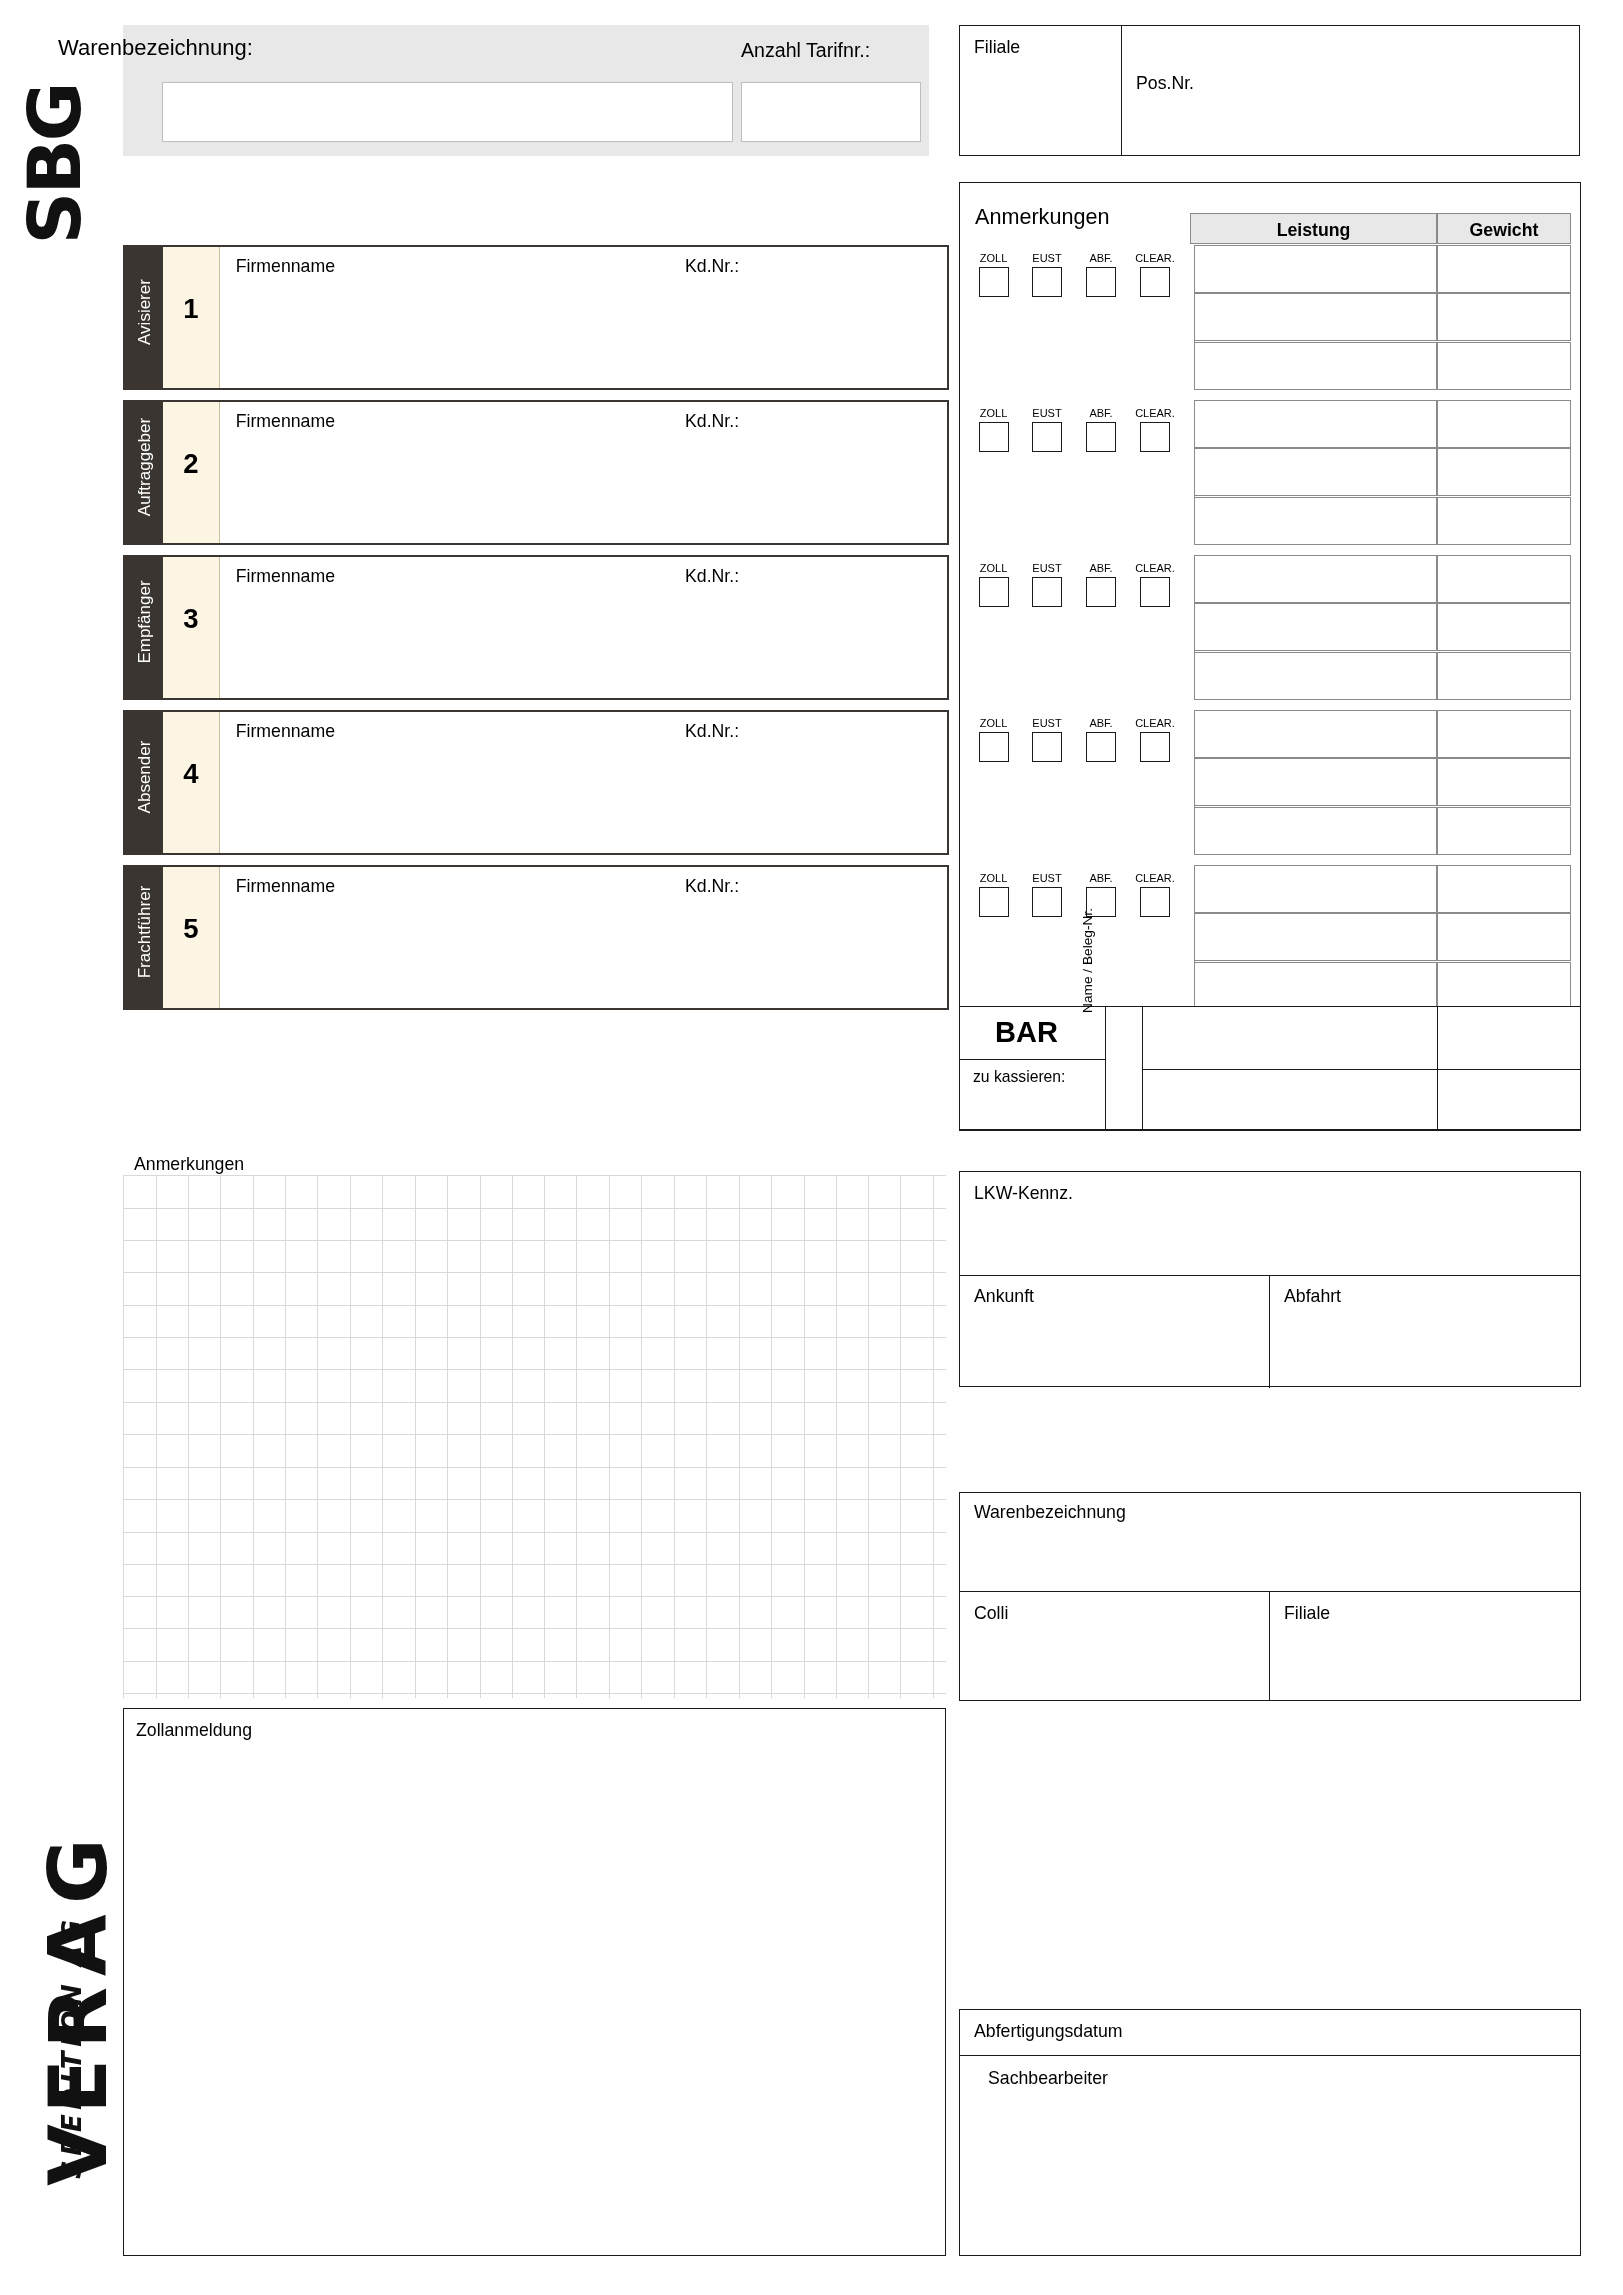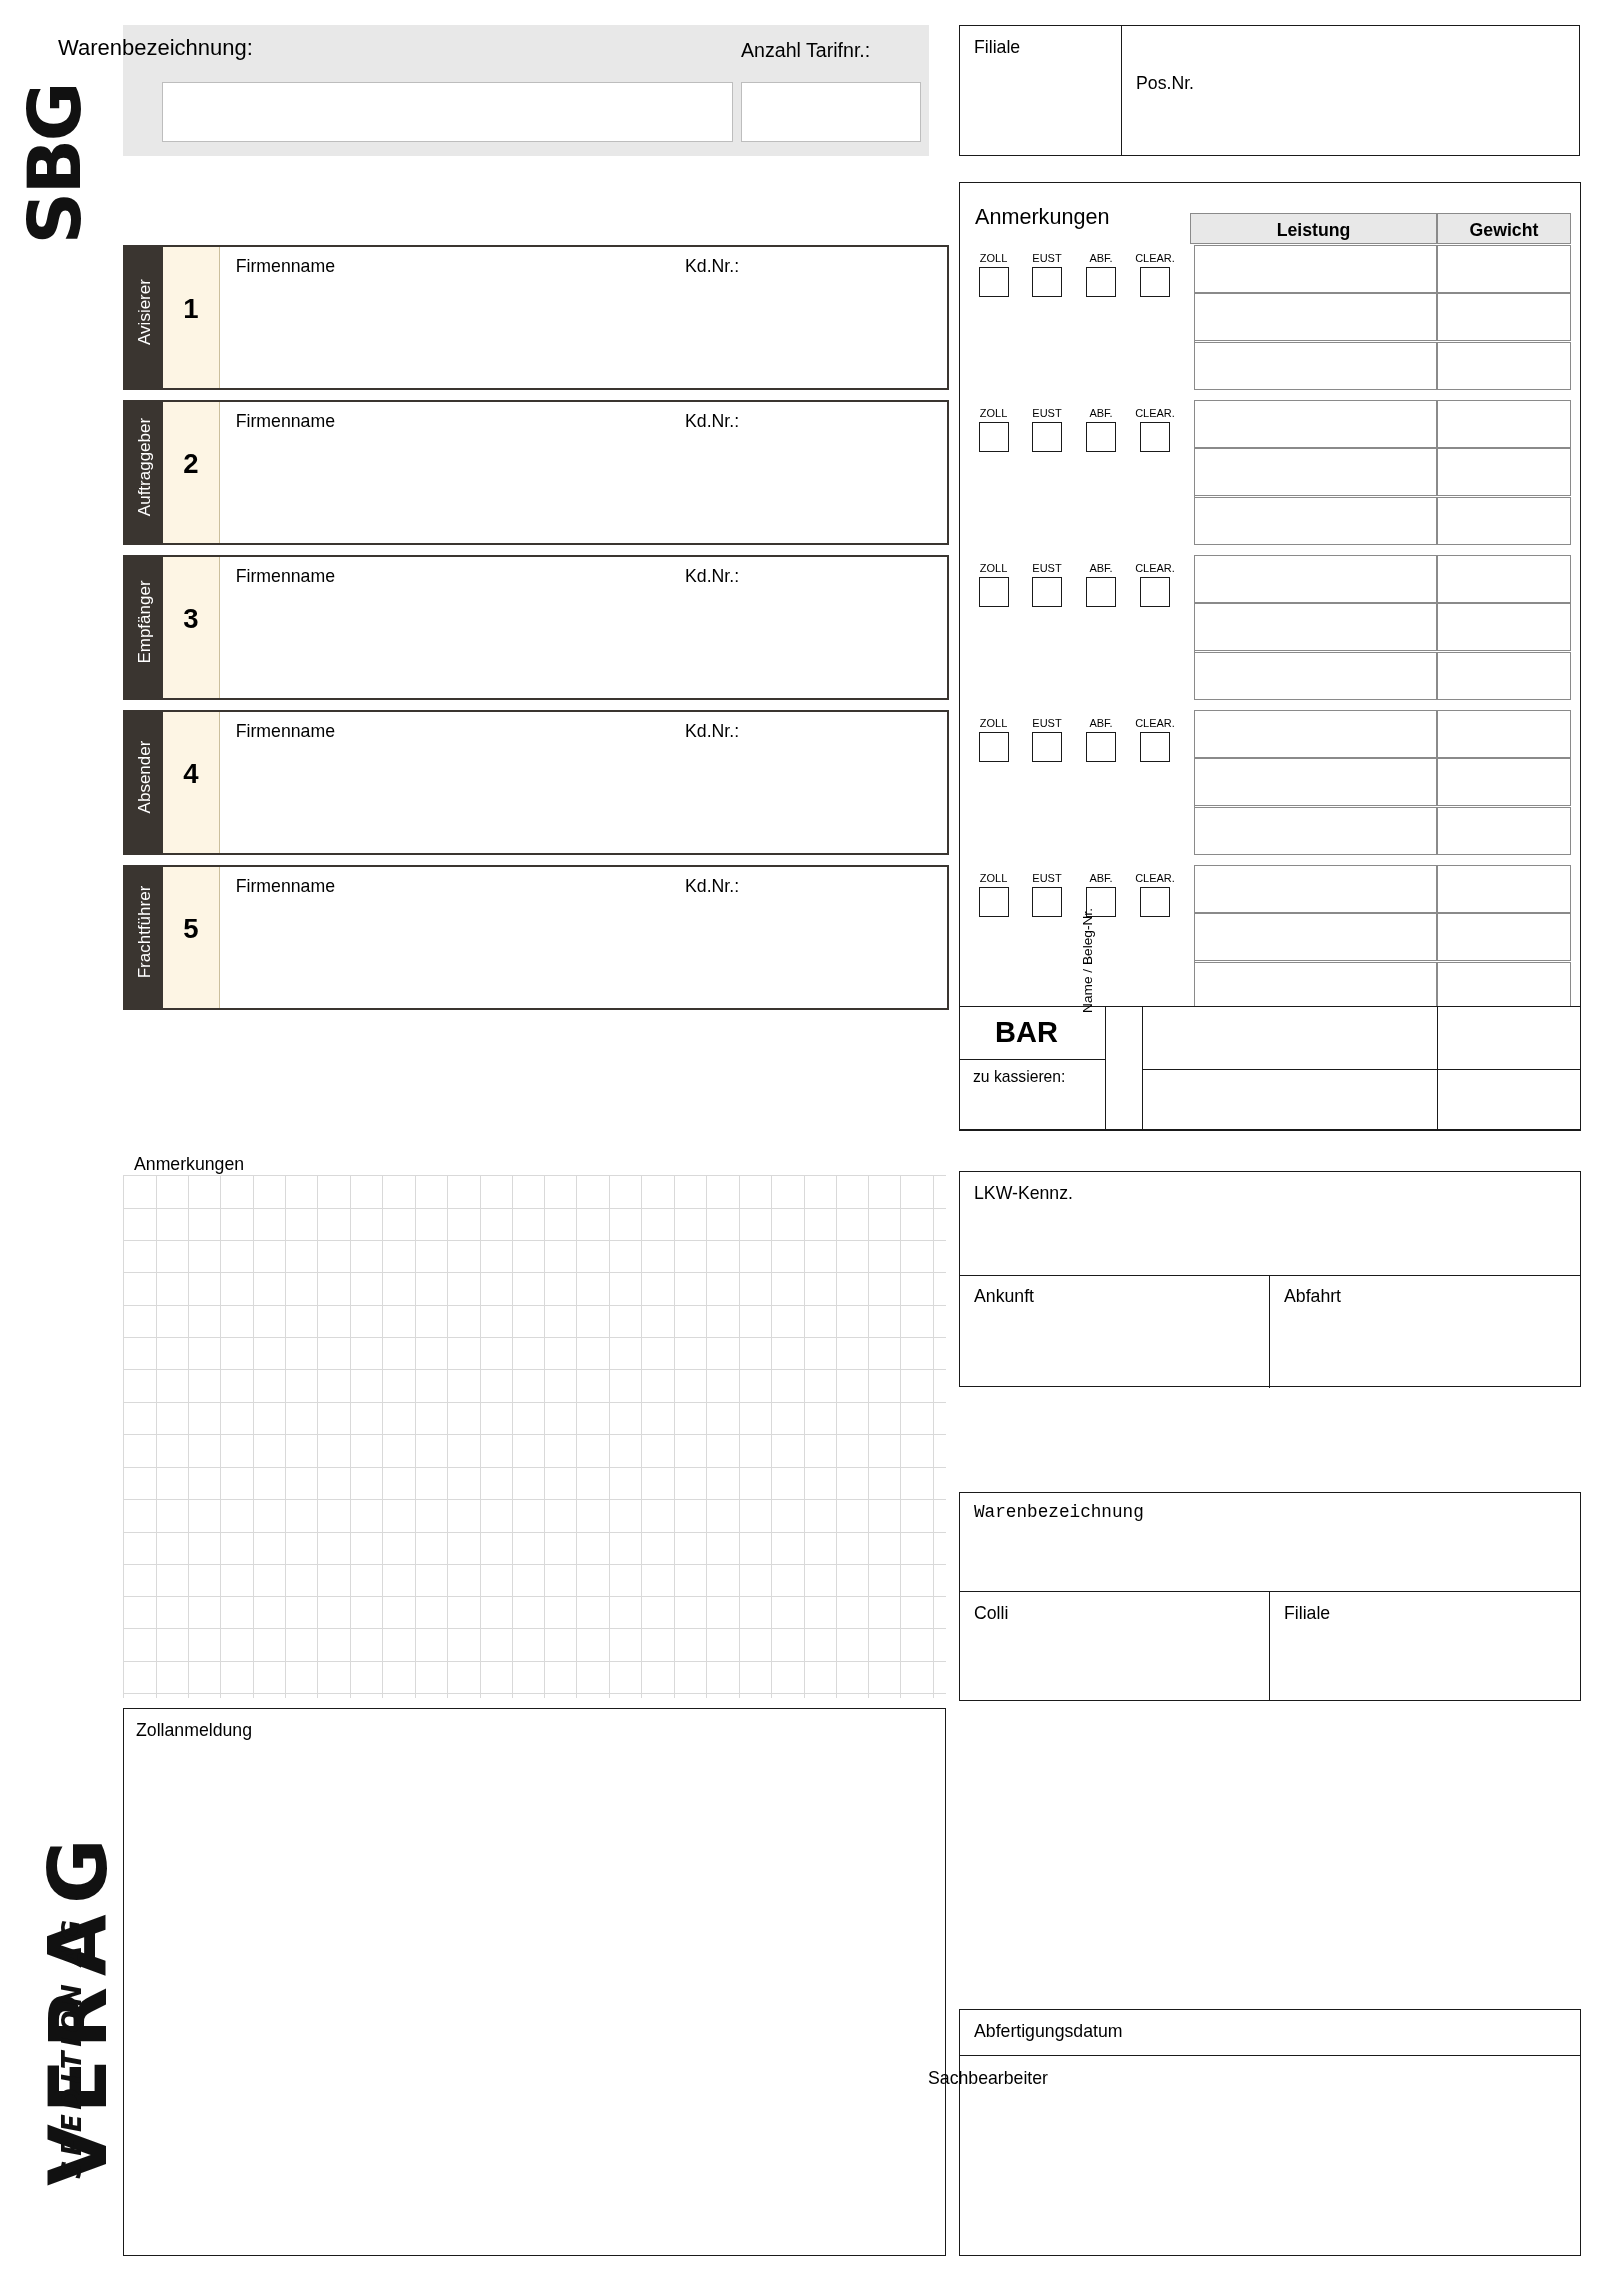--- a/index.html
+++ b/index.html
@@ -597,28 +597,28 @@
     </div>
 
   <div class="box lkw-box"></div>
   <div class="lbl" style="left:974px; top:1183px;">LKW-Kennz.</div>
   <div class="hline" style="left:959px; top:1275px; width:622px;"></div>
   <div class="vline" style="left:1269px; top:1275px; height:113px;"></div>
   <div class="lbl" style="left:974px; top:1286px;">Ankunft</div>
   <div class="lbl" style="left:1284px; top:1286px;">Abfahrt</div>
 
   <div class="box waren-box"></div>
-  <div class="lbl" style="left:974px; top:1502px;font-family:Liberation Mono, monospace;">Warenbezeichnung</div>
+  <div class="lbl" style="left:974px; top:1502px;">Warenbezeichnung</div>
   <div class="hline" style="left:959px; top:1591px; width:622px;"></div>
   <div class="vline" style="left:1269px; top:1591px; height:110px;"></div>
   <div class="lbl" style="left:974px; top:1603px;">Colli</div>
   <div class="lbl" style="left:1284px; top:1603px;">Filiale</div>
 
   <div class="box zoll-box"></div>
   <div class="zoll-label">Zollanmeldung</div>
 
   <div class="box sach-box"></div>
   <div class="lbl" style="left:974px; top:2021px;">Abfertigungsdatum</div>
   <div class="hline" style="left:959px; top:2055px; width:622px;"></div>
-  <div class="lbl" style="left:928px; top:2068px;">Sachbearbeiter</div>
+  <div class="lbl" style="left:988px; top:2068px;">Sachbearbeiter</div>
 
 </div>
 
 
 </body></html>

